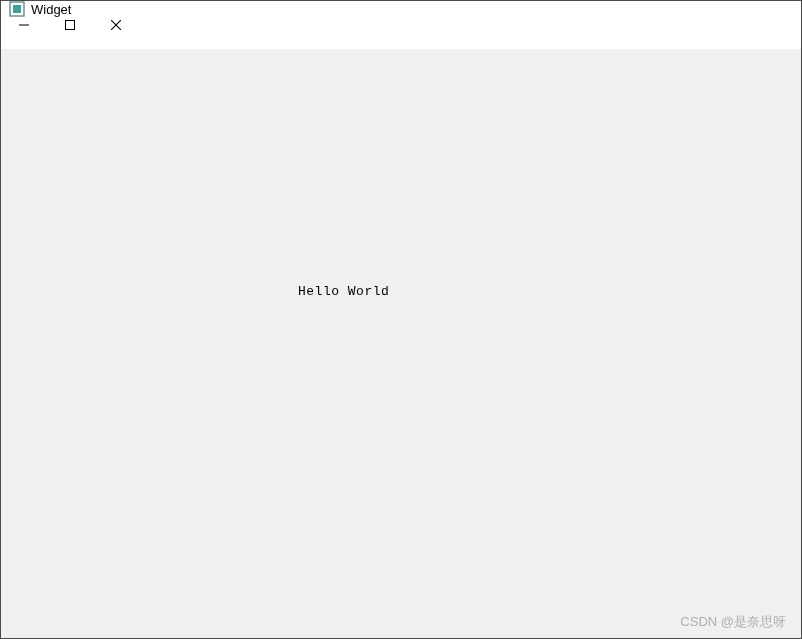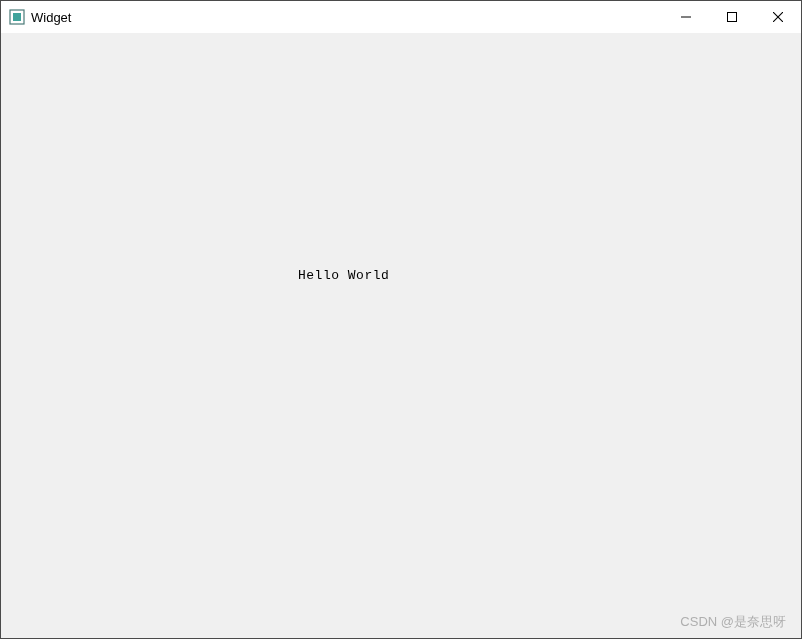--- a/index.html
+++ b/index.html
@@ -20,23 +20,23 @@
       height: 100%;
       border: 1px solid #4a4a4a;
       display: flex;
       flex-direction: column;
       background: #ffffff;
     }
     .titlebar {
       height: 32px;
       background: #ffffff;
       display: flex;
-      align-items: center;
       justify-content: space-between;
       flex-shrink: 0;
+      flex-direction: column;
     }
     .titlebar-left {
       display: flex;
       align-items: center;
       padding-left: 8px;
       gap: 6px;
     }
     .app-icon {
       width: 16px;
       height: 16px;
@@ -67,20 +67,21 @@
       cursor: default;
     }
     .win-btn svg {
       width: 10px;
       height: 10px;
     }
     .client-area {
       flex: 1;
       background: #f0f0f0;
       position: relative;
+      margin-top: 16px;
     }
     .hello-label {
       position: absolute;
       left: 297px;
       top: 235px;
       font-family: "SimSun", "NSimSun", "Courier New", monospace;
       font-size: 13px;
       color: #000000;
       letter-spacing: 0.5px;
     }

